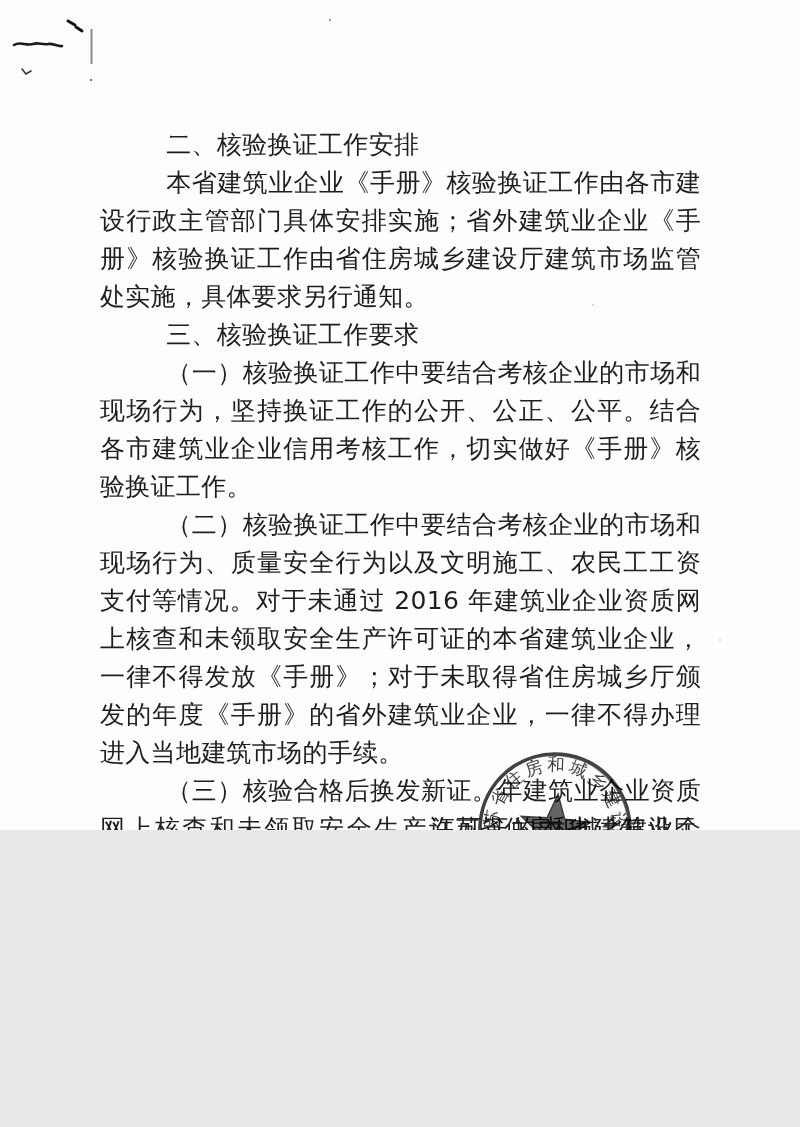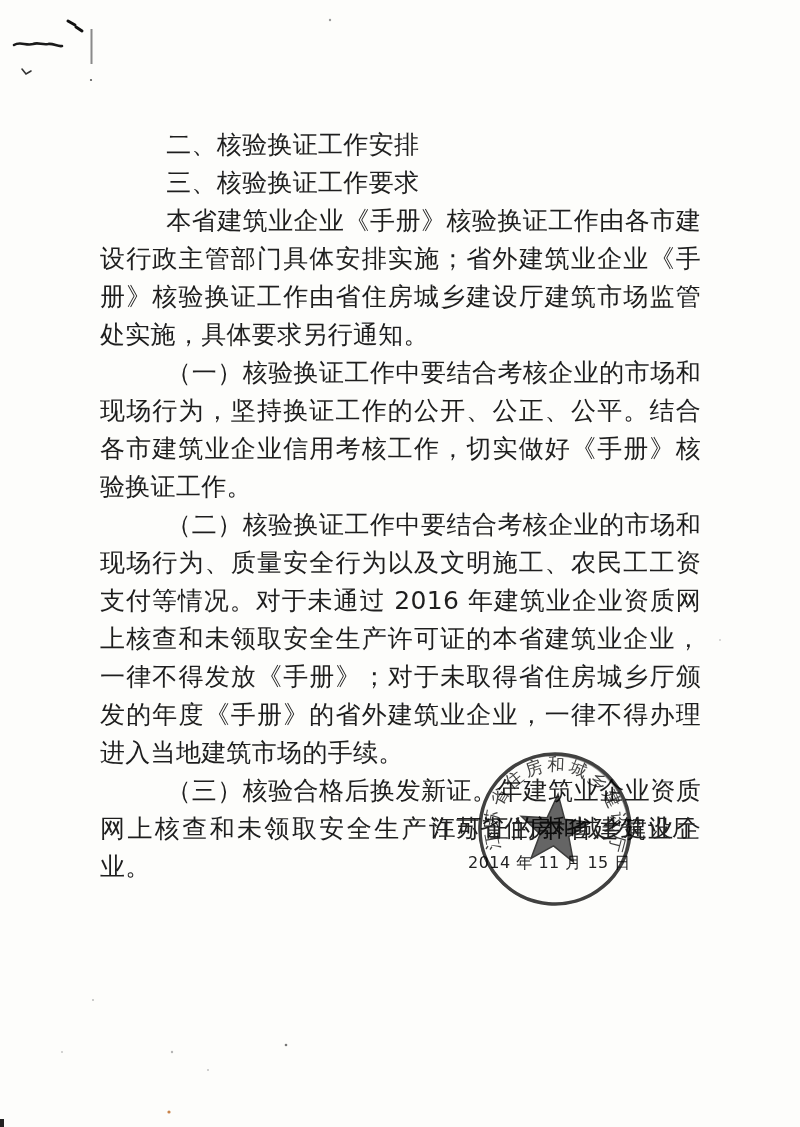--- a/index.html
+++ b/index.html
@@ -1,19 +1,19 @@
 <!DOCTYPE html>
 <html><head>
 <meta charset="utf-8">
 <style>
   html, body { margin: 0; padding: 0; background: #e8e8e8; }
   .page {
     position: relative;
     width: 800px;
-    height: 1127px;
+    height: 830px;
     margin: 0 auto;
     background: #fdfdfb;
     overflow: hidden;
     font-family: "DejaVu Sans", sans-serif;
     color: #1c1c1c;
   }
   
   .doc-body {
     position: absolute;
     left: 100px;
@@ -69,22 +69,22 @@
     pointer-events: none;
   }
 </style>
 </head>
 <body>
 
 <div class="page">
 
   <div class="doc-body">
     <p>二、核验换证工作安排</p>
+    <p>本省建筑业企业《手册》核验换证工作由各市建设行政主管部门具体安排实施；省外建筑业企业《手册》核验换证工作由省住房城乡建设厅建筑市场监管处实施，具体要求另行通知。</p>
     <p>三、核验换证工作要求</p>
-    <p>本省建筑业企业《手册》核验换证工作由各市建设行政主管部门具体安排实施；省外建筑业企业《手册》核验换证工作由省住房城乡建设厅建筑市场监管处实施，具体要求另行通知。</p>
     <p>（一）核验换证工作中要结合考核企业的市场和现场行为，坚持换证工作的公开、公正、公平。结合各市建筑业企业信用考核工作，切实做好《手册》核验换证工作。</p>
     <p>（二）核验换证工作中要结合考核企业的市场和现场行为、质量安全行为以及文明施工、农民工工资支付等情况。对于未通过 2016 年建筑业企业资质网上核查和未领取安全生产许可证的本省建筑业企业，一律不得发放《手册》；对于未取得省住房城乡厅颁发的年度《手册》的省外建筑业企业，一律不得办理进入当地建筑市场的手续。</p>
     <p>（三）核验合格后换发新证。年建筑业企业资质网上核查和未领取安全生产许可证的本省建筑业企业。</p>
   </div>
 
   <div class="sig-issuer">江苏省住房和城乡建设厅</div>
   <div class="sig-date">2014 年 11 月 15 日</div>
 
   <svg class="seal" viewBox="0 0 162 162">
 

